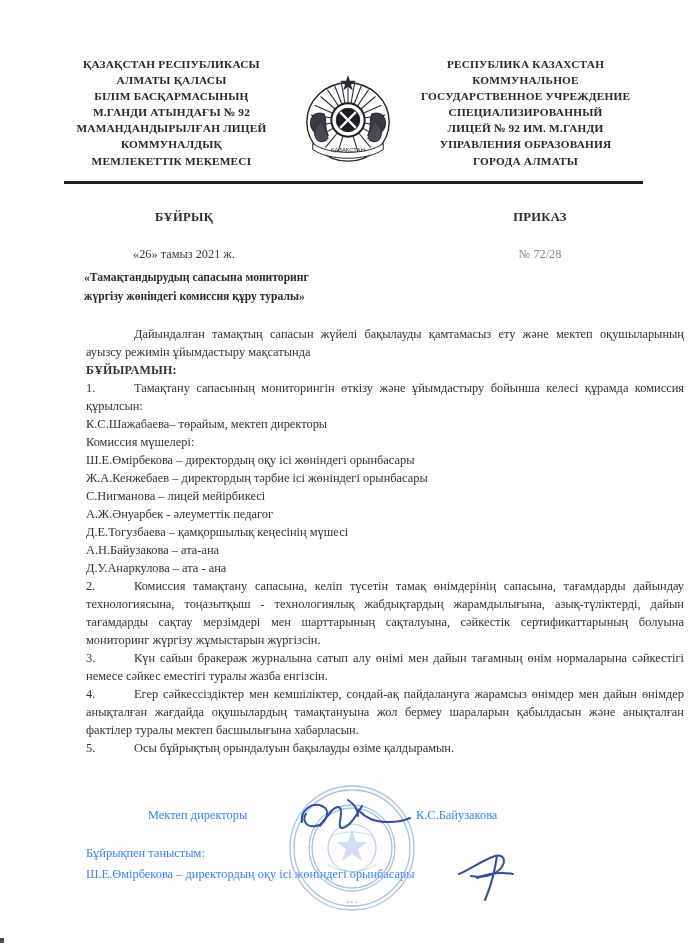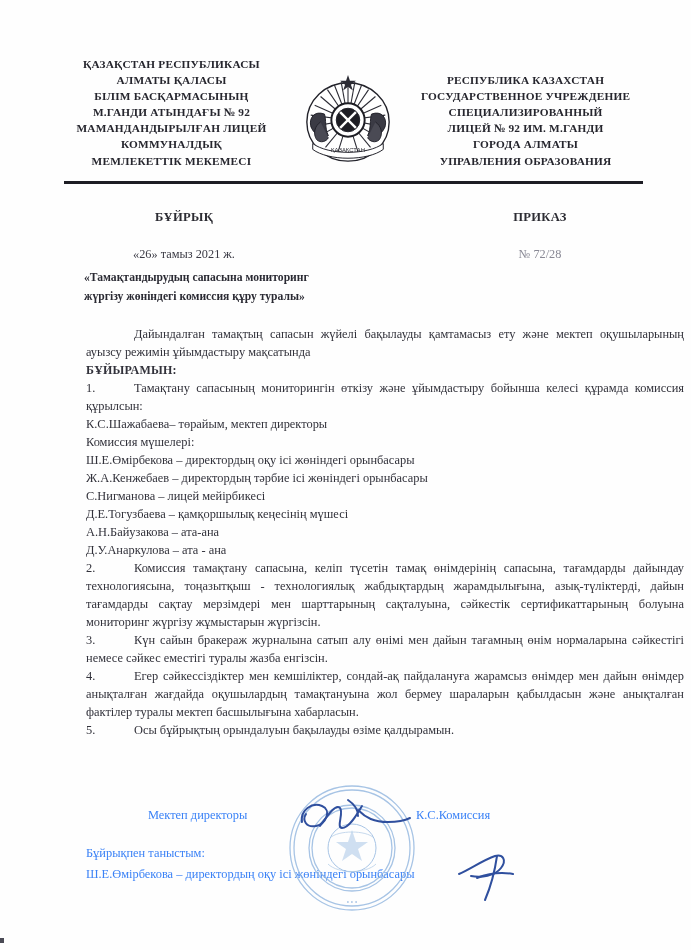--- a/index.html
+++ b/index.html
@@ -247,25 +247,26 @@
           <path d="M14 74 C30 86 70 86 86 74 L86 80 C70 92 30 92 14 80 Z" fill="#ffffff" stroke="#22222a"></path>
           <text x="50" y="83" font-size="6" fill="#2b2b34" text-anchor="middle" font-family="Liberation Sans, sans-serif" stroke="none">ҚАЗАҚСТАН</text>
 
           <path d="M50 4 L52 10 L58 10 L53 14 L55 20 L50 16 L45 20 L47 14 L42 10 L48 10 Z" fill="#2b2b34" stroke="none"></path>
         </g>
       </svg>
     </div>
 
     <div class="lh-col right">
       <span class="ln">РЕСПУБЛИКА КАЗАХСТАН</span>
+      <span class="ln">КОММУНАЛЬНОЕ</span>
       <span class="ln">ГОСУДАРСТВЕННОЕ УЧРЕЖДЕНИЕ</span>
       <span class="ln">СПЕЦИАЛИЗИРОВАННЫЙ</span>
       <span class="ln">ЛИЦЕЙ № 92 ИМ. М.ГАНДИ</span>
+      <span class="ln">УПРАВЛЕНИЯ ОБРАЗОВАНИЯ</span>
       <span class="ln">ГОРОДА АЛМАТЫ</span>
-      <span class="ln">УПРАВЛЕНИЯ ОБРАЗОВАНИЯ</span>
     </div>
   </div>
 
   <div class="rule"></div>
 
   <div class="order-row">
     <div class="order-kz">
       <span class="ord-title">БҰЙРЫҚ</span>
       <span class="ord-sub">«26» тамыз 2021 ж.</span>
     </div>
@@ -288,20 +289,21 @@
 
     <p class="numitem">
       <span class="num">1.</span><span>Тамақтану сапасының мониторингін өткізу және ұйымдастыру бойынша келесі құрамда комиссия құрылсын:</span>
     </p>
 
     <p class="listline">К.С.Шажабаева– төрайым, мектеп директоры</p>
     <p class="listline">Комиссия мүшелері:</p>
     <p class="listline">Ш.Е.Өмірбекова – директордың оқу ісі жөніндегі орынбасары</p>
     <p class="listline">Ж.А.Кенжебаев – директордың тәрбие ісі жөніндегі орынбасары</p>
     <p class="listline">С.Нигманова – лицей мейірбикесі</p>
+    <p class="listline">А.Ж.Әнуарбек - әлеуметтік педагог</p>
     <p class="listline">Д.Е.Тогузбаева – қамқоршылық кеңесінің мүшесі</p>
     <p class="listline">А.Н.Байузакова – ата-ана</p>
     <p class="listline">Д.У.Анаркулова – ата - ана</p>
 
     <p class="numitem">
       <span class="num">2.</span><span>Комиссия тамақтану сапасына, келіп түсетін тамақ өнімдерінің сапасына, тағамдарды дайындау технологиясына, тоңазытқыш - технологиялық жабдықтардың жарамдылығына, азық-түліктерді, дайын тағамдарды сақтау мерзімдері мен шарттарының сақталуына, сәйкестік сертификаттарының болуына мониторинг жүргізу жұмыстарын жүргізсін.</span>
     </p>
 
     <p class="numitem">
       <span class="num">3.</span><span>Күн сайын бракераж журналына сатып алу өнімі мен дайын тағамның өнім нормаларына сәйкестігі немесе сәйкес еместігі туралы жазба енгізсін.</span>
@@ -312,21 +314,21 @@
     </p>
 
     <p class="numitem">
       <span class="num">5.</span><span>Осы бұйрықтың орындалуын бақылауды өзіме қалдырамын.</span>
     </p>
   </div>
 
   <div class="sig-area">
     <div class="sig-row">
       <span class="sig-role">Мектеп директоры</span>
-      <span class="sig-name">К.С.Комиссия</span>
+      <span class="sig-name">К.С.Байузакова</span>
     </div>
     <p class="listline ack-label">Бұйрықпен таныстым:</p>
     <p class="listline ack-line">Ш.Е.Өмірбекова – директордың оқу ісі жөніндегі орынбасары</p>
   </div>
 
   <svg class="stamp" viewBox="0 0 144 132">
     <g fill="none" stroke="#8fb4de" stroke-width="1.3" opacity="0.85">
       <circle cx="72" cy="66" r="62"></circle>
       <circle cx="72" cy="66" r="58"></circle>
       <circle cx="72" cy="66" r="43"></circle>

